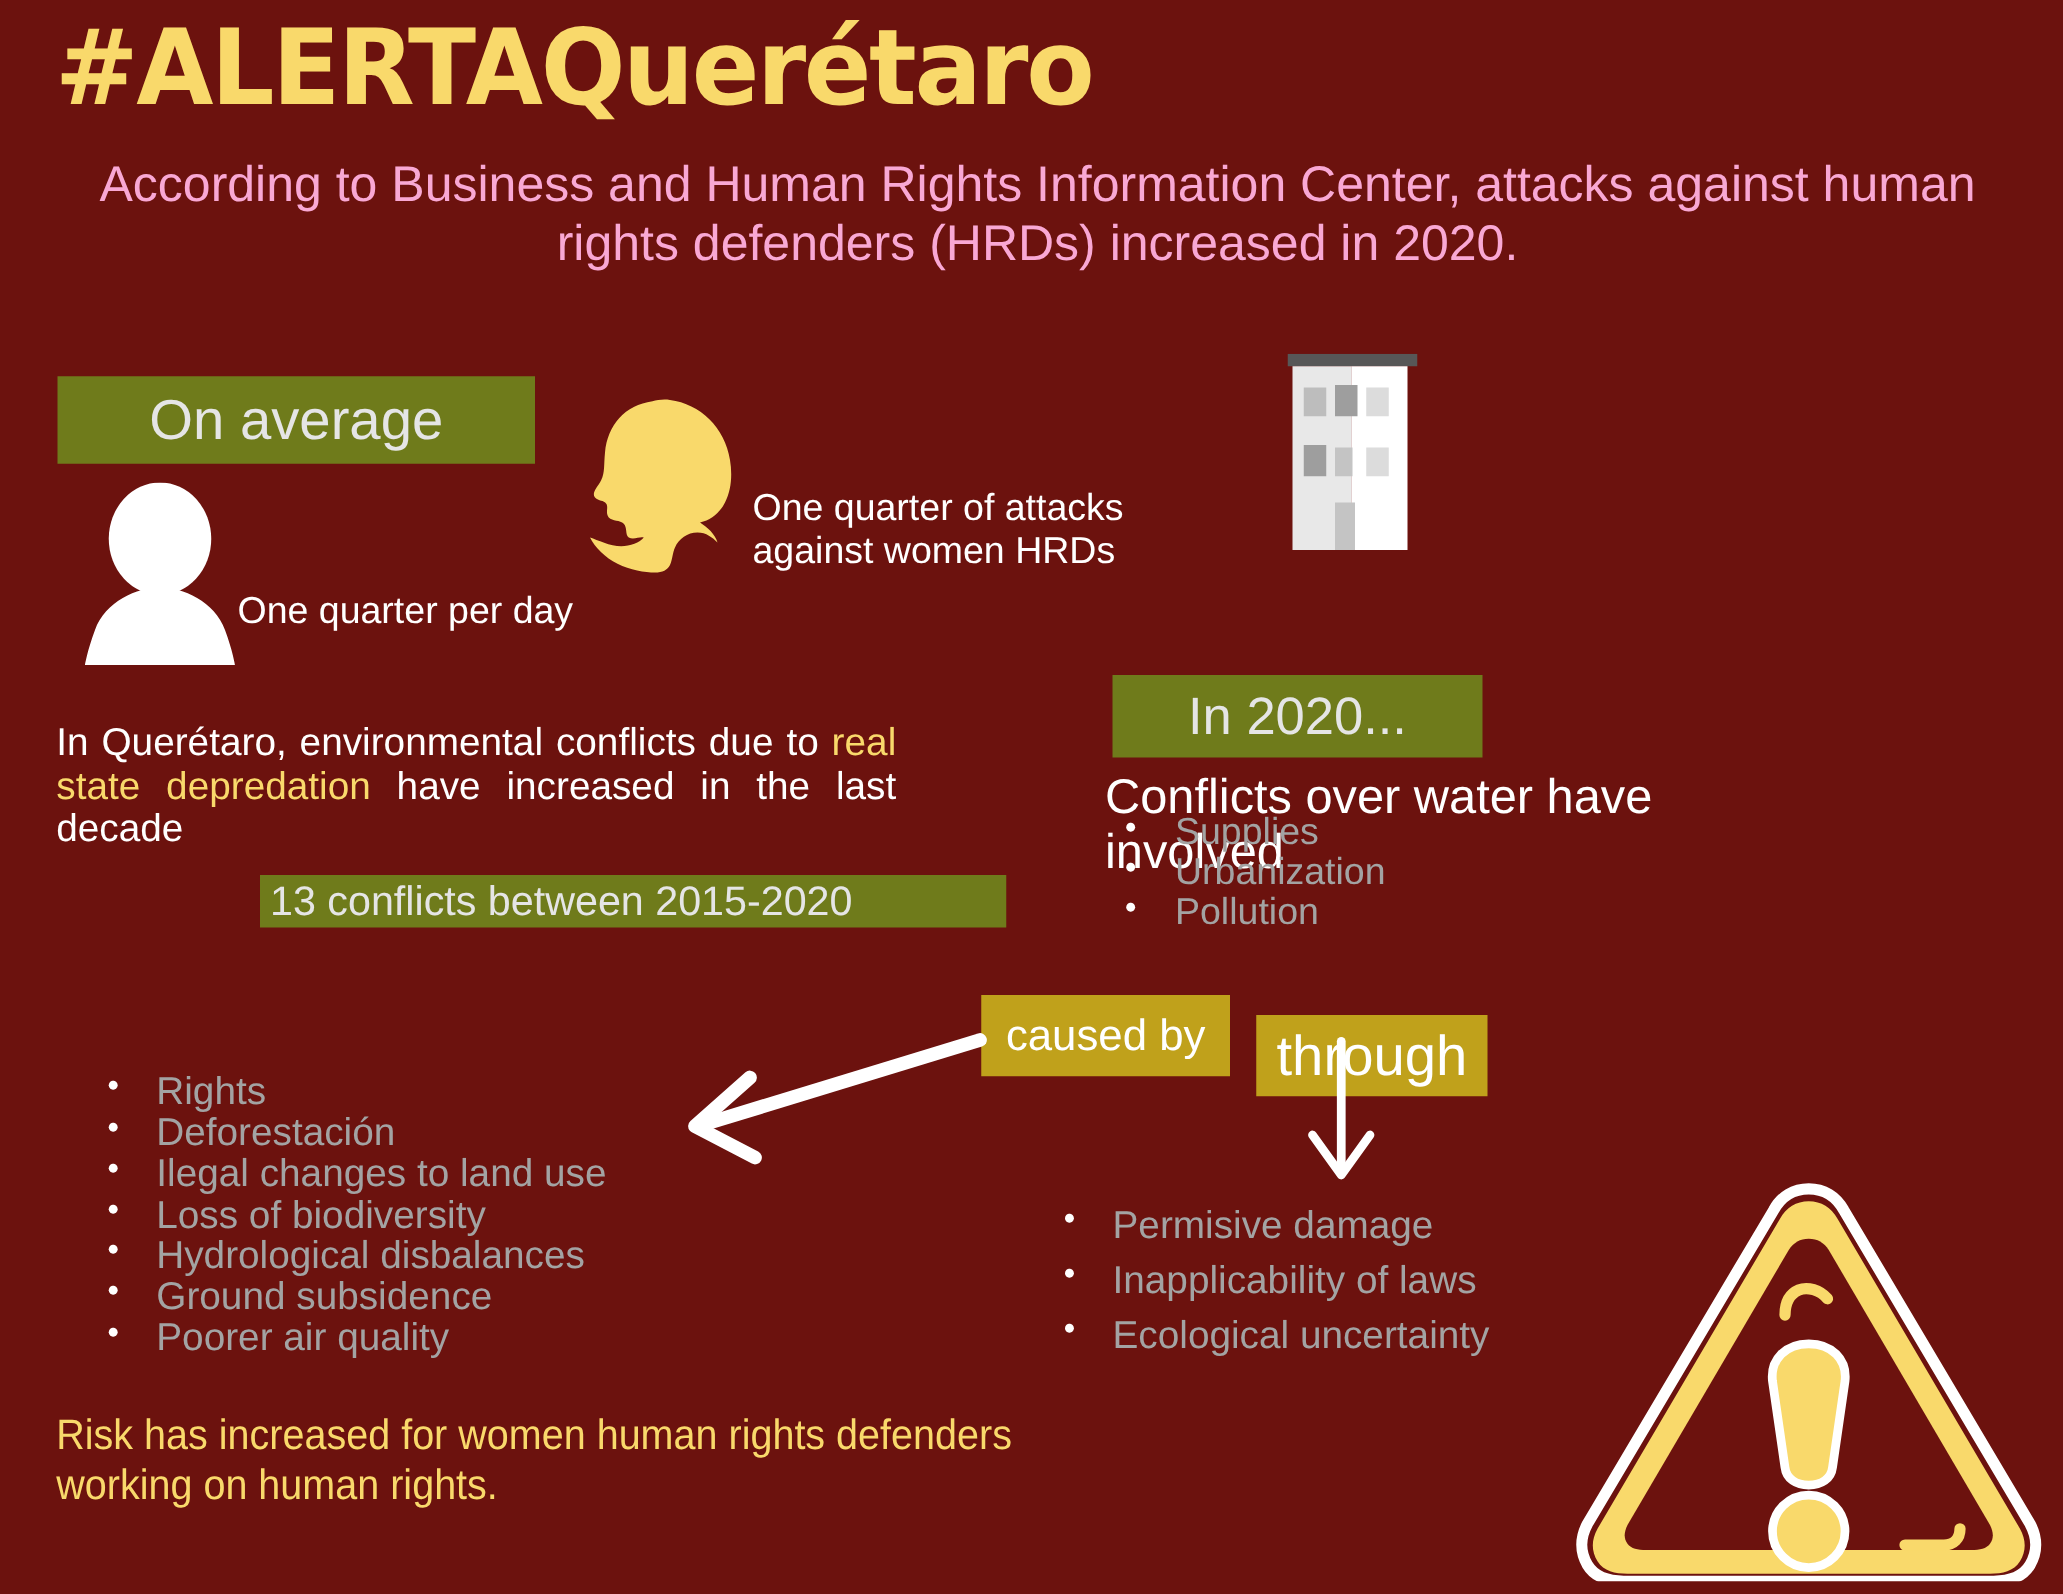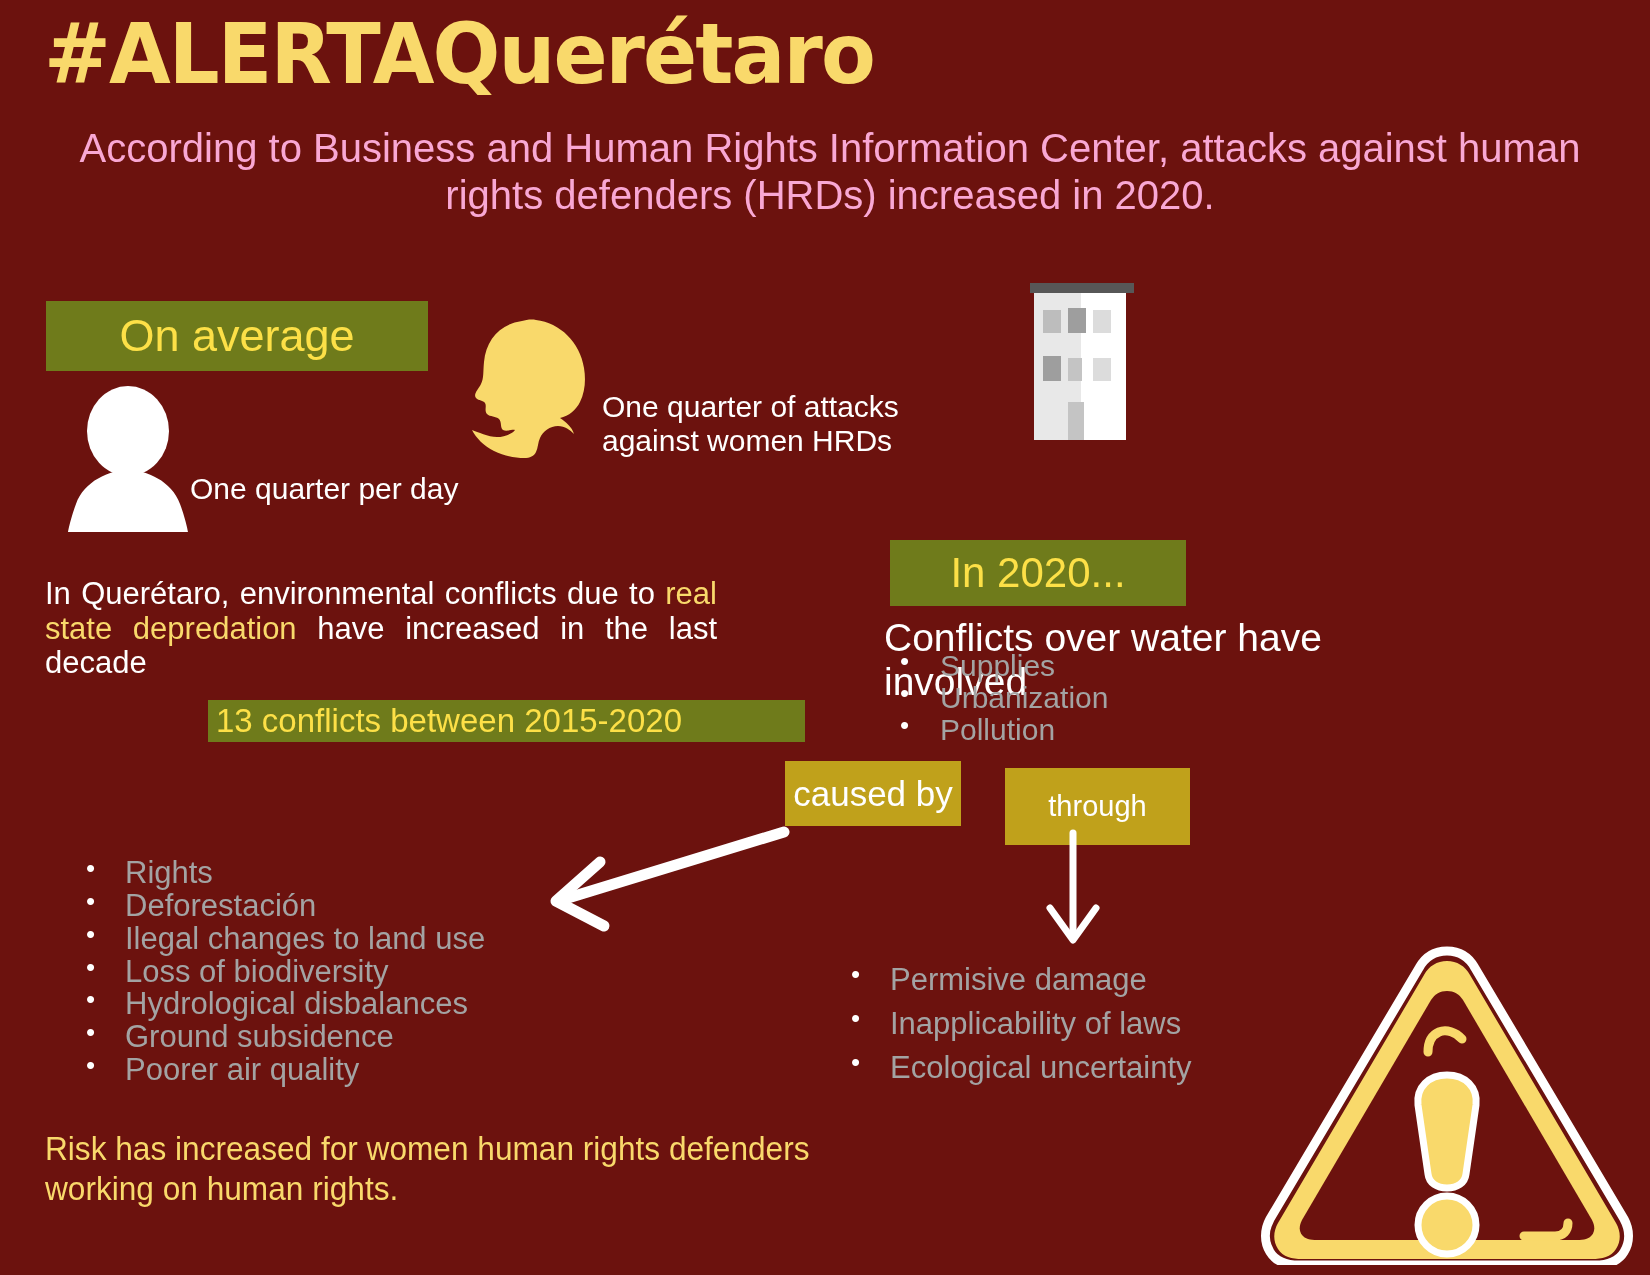--- a/index.html
+++ b/index.html
@@ -32,39 +32,39 @@
     line-height:1.18;
     color:#f9a8d4;
     text-align:center;
     font-weight:400;
   }
 
   
   .green-box {
     position:absolute;
     background:#6f7b1b;
-    color:#fde047;
+    color:#e5e5e5;
     display:flex;
     align-items:center;
     justify-content:center;
   }
   .gold-box {
     position:absolute;
     background:#c0a11b;
     color:#ffffff;
     display:flex;
     align-items:center;
     justify-content:center;
   }
 
   #on-average-box { left:46px; top:301px; width:382px; height:70px; font-size:45px; }
   #in2020-box     { left:890px; top:540px; width:296px; height:66px; font-size:42px; }
   #conflicts-box  { left:208px; top:700px; width:597px; height:42px; font-size:33px; justify-content:flex-start; padding-left:8px; }
-  #caused-by-box  { left:785px; top:761px; width:176px; height:65px; font-size:35px; }
-  #through-box    { left:1005px; top:768px; width:185px; height:77px; font-size:29px; }
+  #caused-by-box  { left:785px; top:796px; width:199px; height:65px; font-size:35px; }
+  #through-box    { left:1005px; top:812px; width:185px; height:65px; font-size:45px; }
 
   
   #person-icon { position:absolute; left:66px; top:386px; width:125px; height:146px; }
   #woman-icon  { position:absolute; left:470px; top:318px; width:135px; height:145px; }
   #building-icon { position:absolute; left:1030px; top:283px; width:104px; height:157px; }
   #warning-icon { position:absolute; left:1256px; top:935px; width:382px; height:330px; }
 
   
   .caption { position:absolute; font-size:30px; line-height:1.12; color:#ffffff; }
   #cap-attack-per-day { left:190px; top:472px; }

